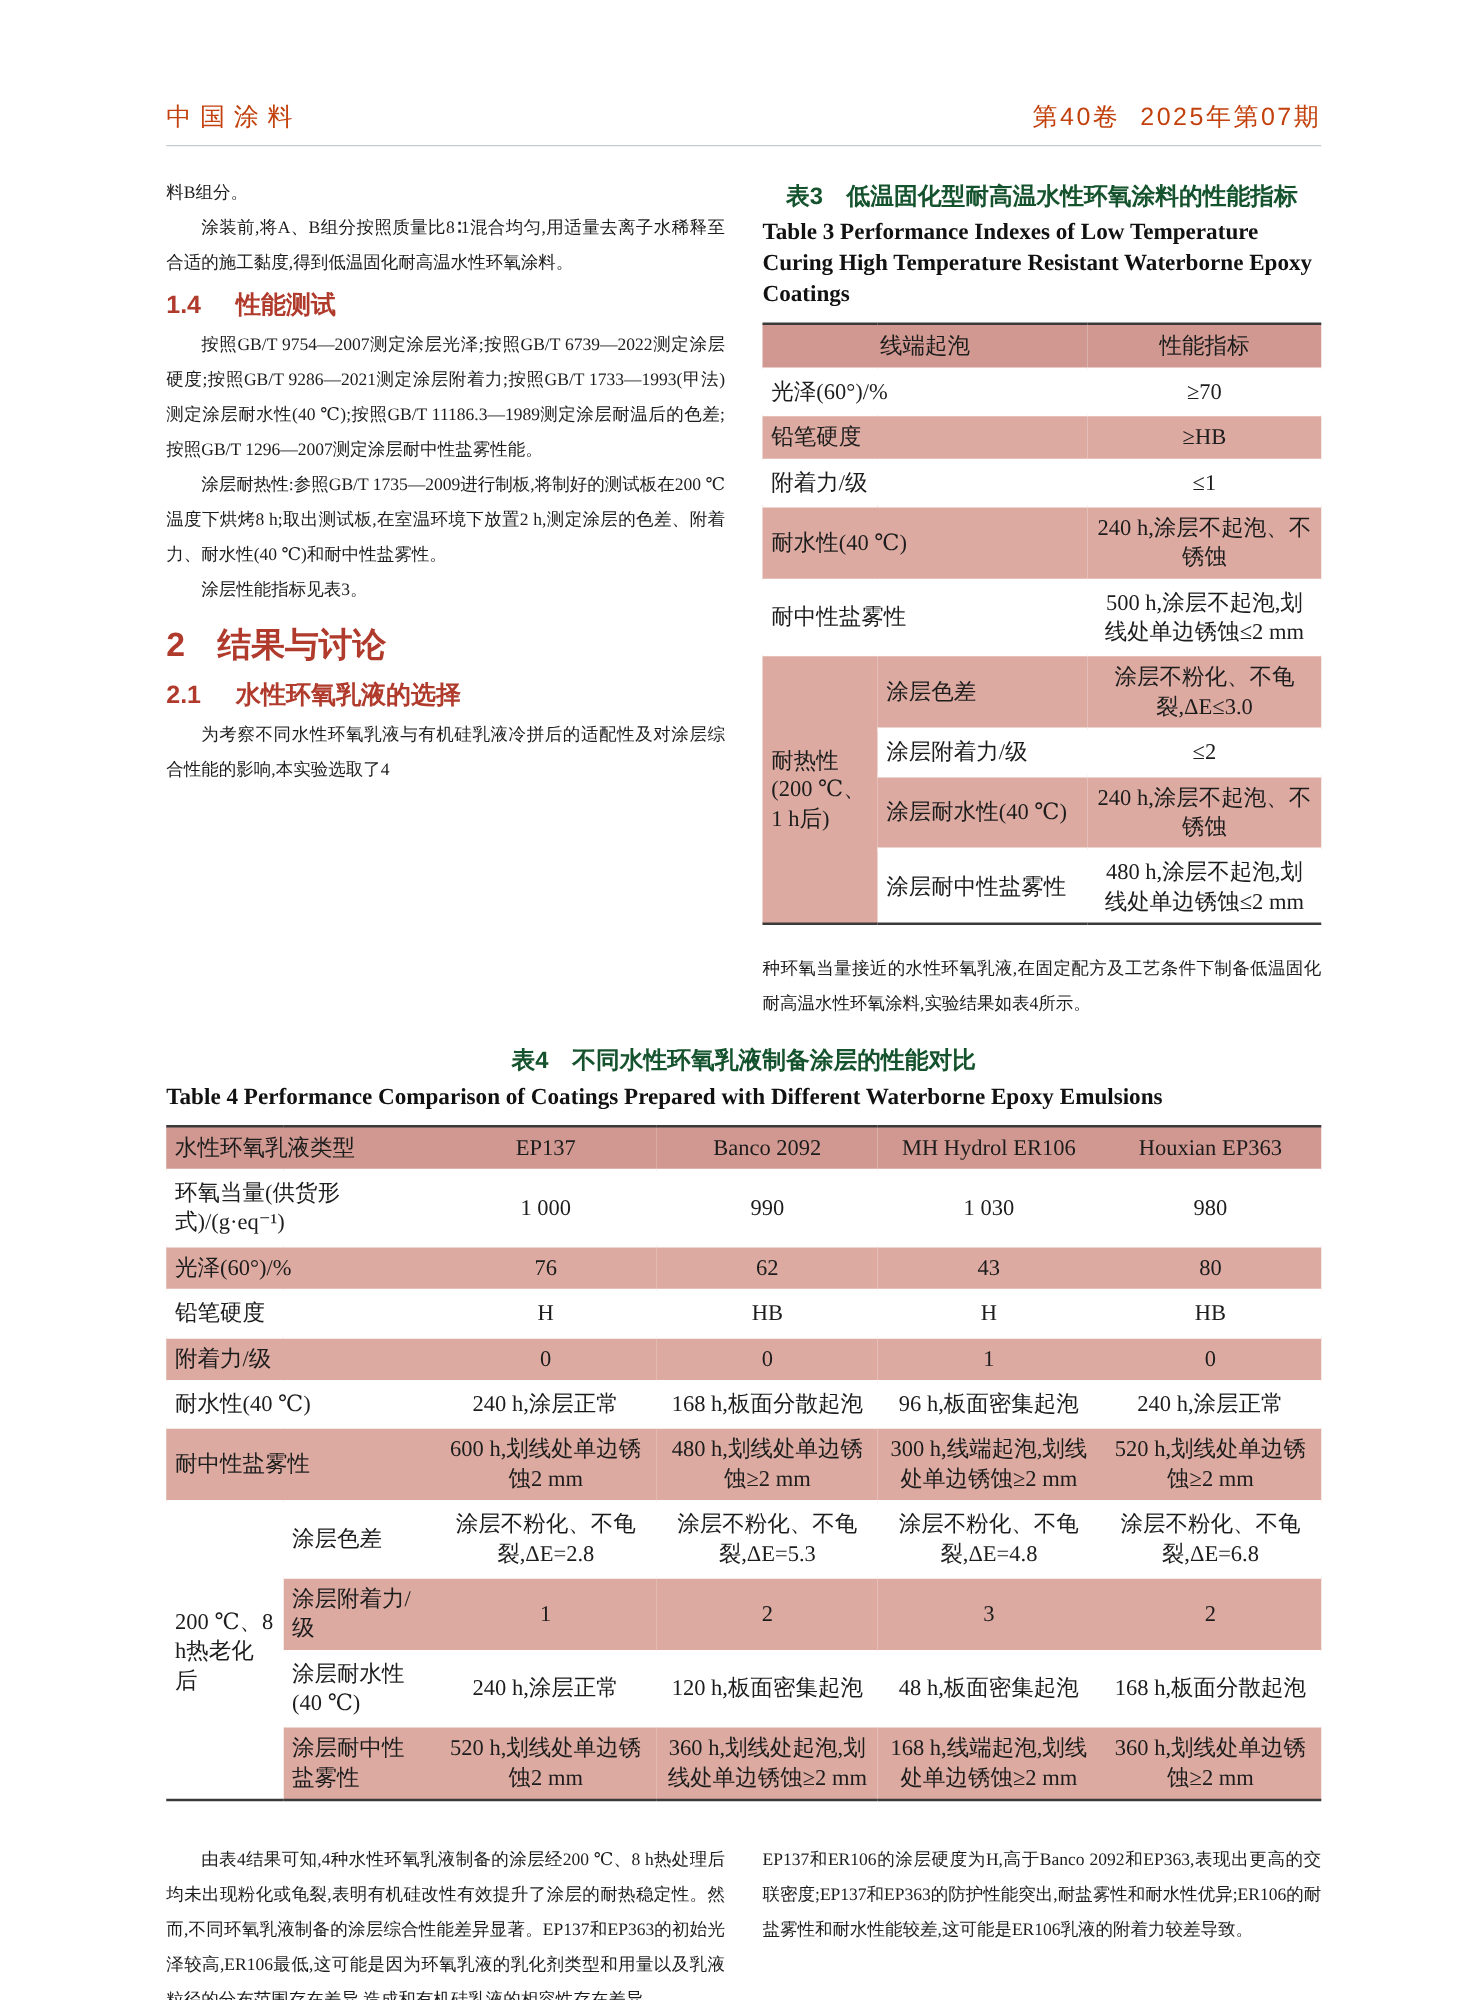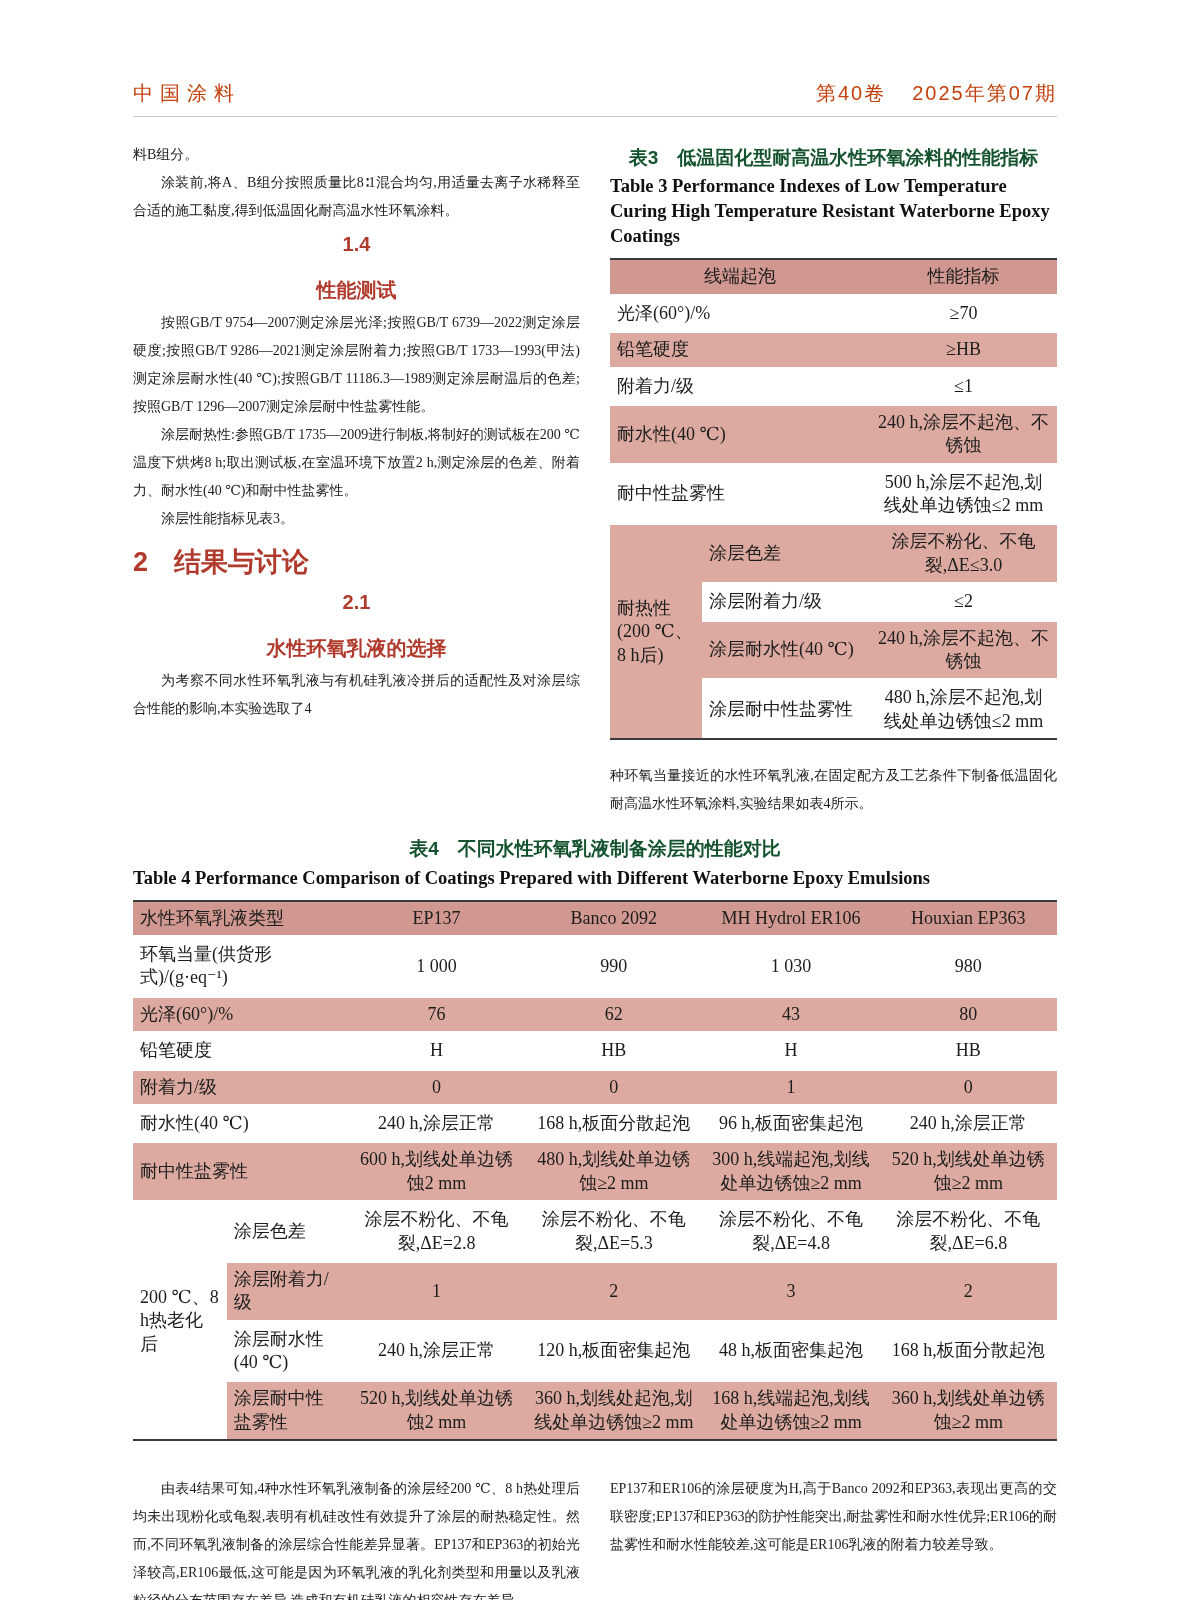--- a/index.html
+++ b/index.html
@@ -18,30 +18,30 @@
     display:flex;flex-direction:column;
     font-family:var(--serif);color:#1c1c1c;
   }
   
   .pg-header{
     display:flex;justify-content:space-between;align-items:flex-end;
     padding-bottom:9px;border-bottom:1px solid #c7cbd1;
     font-family:var(--sans);font-size:20px;color:#c2410c;
   }
   .journal{letter-spacing:7px;}
-  .vol-issue{display:flex;gap:26px;letter-spacing:2px;}
+  .vol-issue{display:flex;gap:16px;letter-spacing:2px;}
   
   .cols{display:flex;gap:30px;margin-top:24px;}
   .col{flex:1;min-width:0;}
   p.body{font-size:14px;line-height:28px;text-align:justify;}
   p.ind{text-indent:2em;}
   
-  .h-sub{display:flex;gap:14px;align-items:center;
+  .h-sub{display:flex;gap:28px;align-items:flex-start;
     font-family:var(--sans);font-weight:bold;font-size:20px;color:var(--red);
-    line-height:32px;margin:3px 0 3px;flex-direction:column;}
+    line-height:32px;margin:3px 0 3px;}
   .h-main{display:flex;gap:26px;align-items:baseline;
     font-family:var(--sans);font-weight:bold;font-size:27px;color:var(--red);
     line-height:42px;margin:8px 0 2px;}
   
   .tt-cn{text-align:center;font-family:var(--sans);font-weight:bold;
     font-size:19px;line-height:1.55;color:#14532d;}
   .tt-en{text-align:left;font-family:var(--serif);font-weight:bold;
     font-size:18.5px;line-height:1.35;color:#111;margin:2px 0 9px;}
   
   table.tbl{width:100%;border-collapse:collapse;
@@ -127,21 +127,21 @@
             </tr>
             <tr class="pk">
               <td colspan="2">耐水性(40 ℃)</td>
               <td class="ctr">240 h,涂层不起泡、不锈蚀</td>
             </tr>
             <tr>
               <td colspan="2">耐中性盐雾性</td>
               <td class="ctr">500 h,涂层不起泡,划线处单边锈蚀≤2 mm</td>
             </tr>
             <tr class="pk">
-              <td rowspan="4" class="gcell pkcell">耐热性(200 ℃、8 h后)</td>
+              <td rowspan="4" class="gcell pkcell">耐热性(200 ℃、1 h后)</td>
               <td>涂层色差</td>
               <td class="ctr">涂层不粉化、不龟裂,ΔE≤3.0</td>
             </tr>
             <tr>
               <td>涂层附着力/级</td>
               <td class="ctr">≤2</td>
             </tr>
             <tr class="pk">
               <td>涂层耐水性(40 ℃)</td>
               <td class="ctr">240 h,涂层不起泡、不锈蚀</td>

